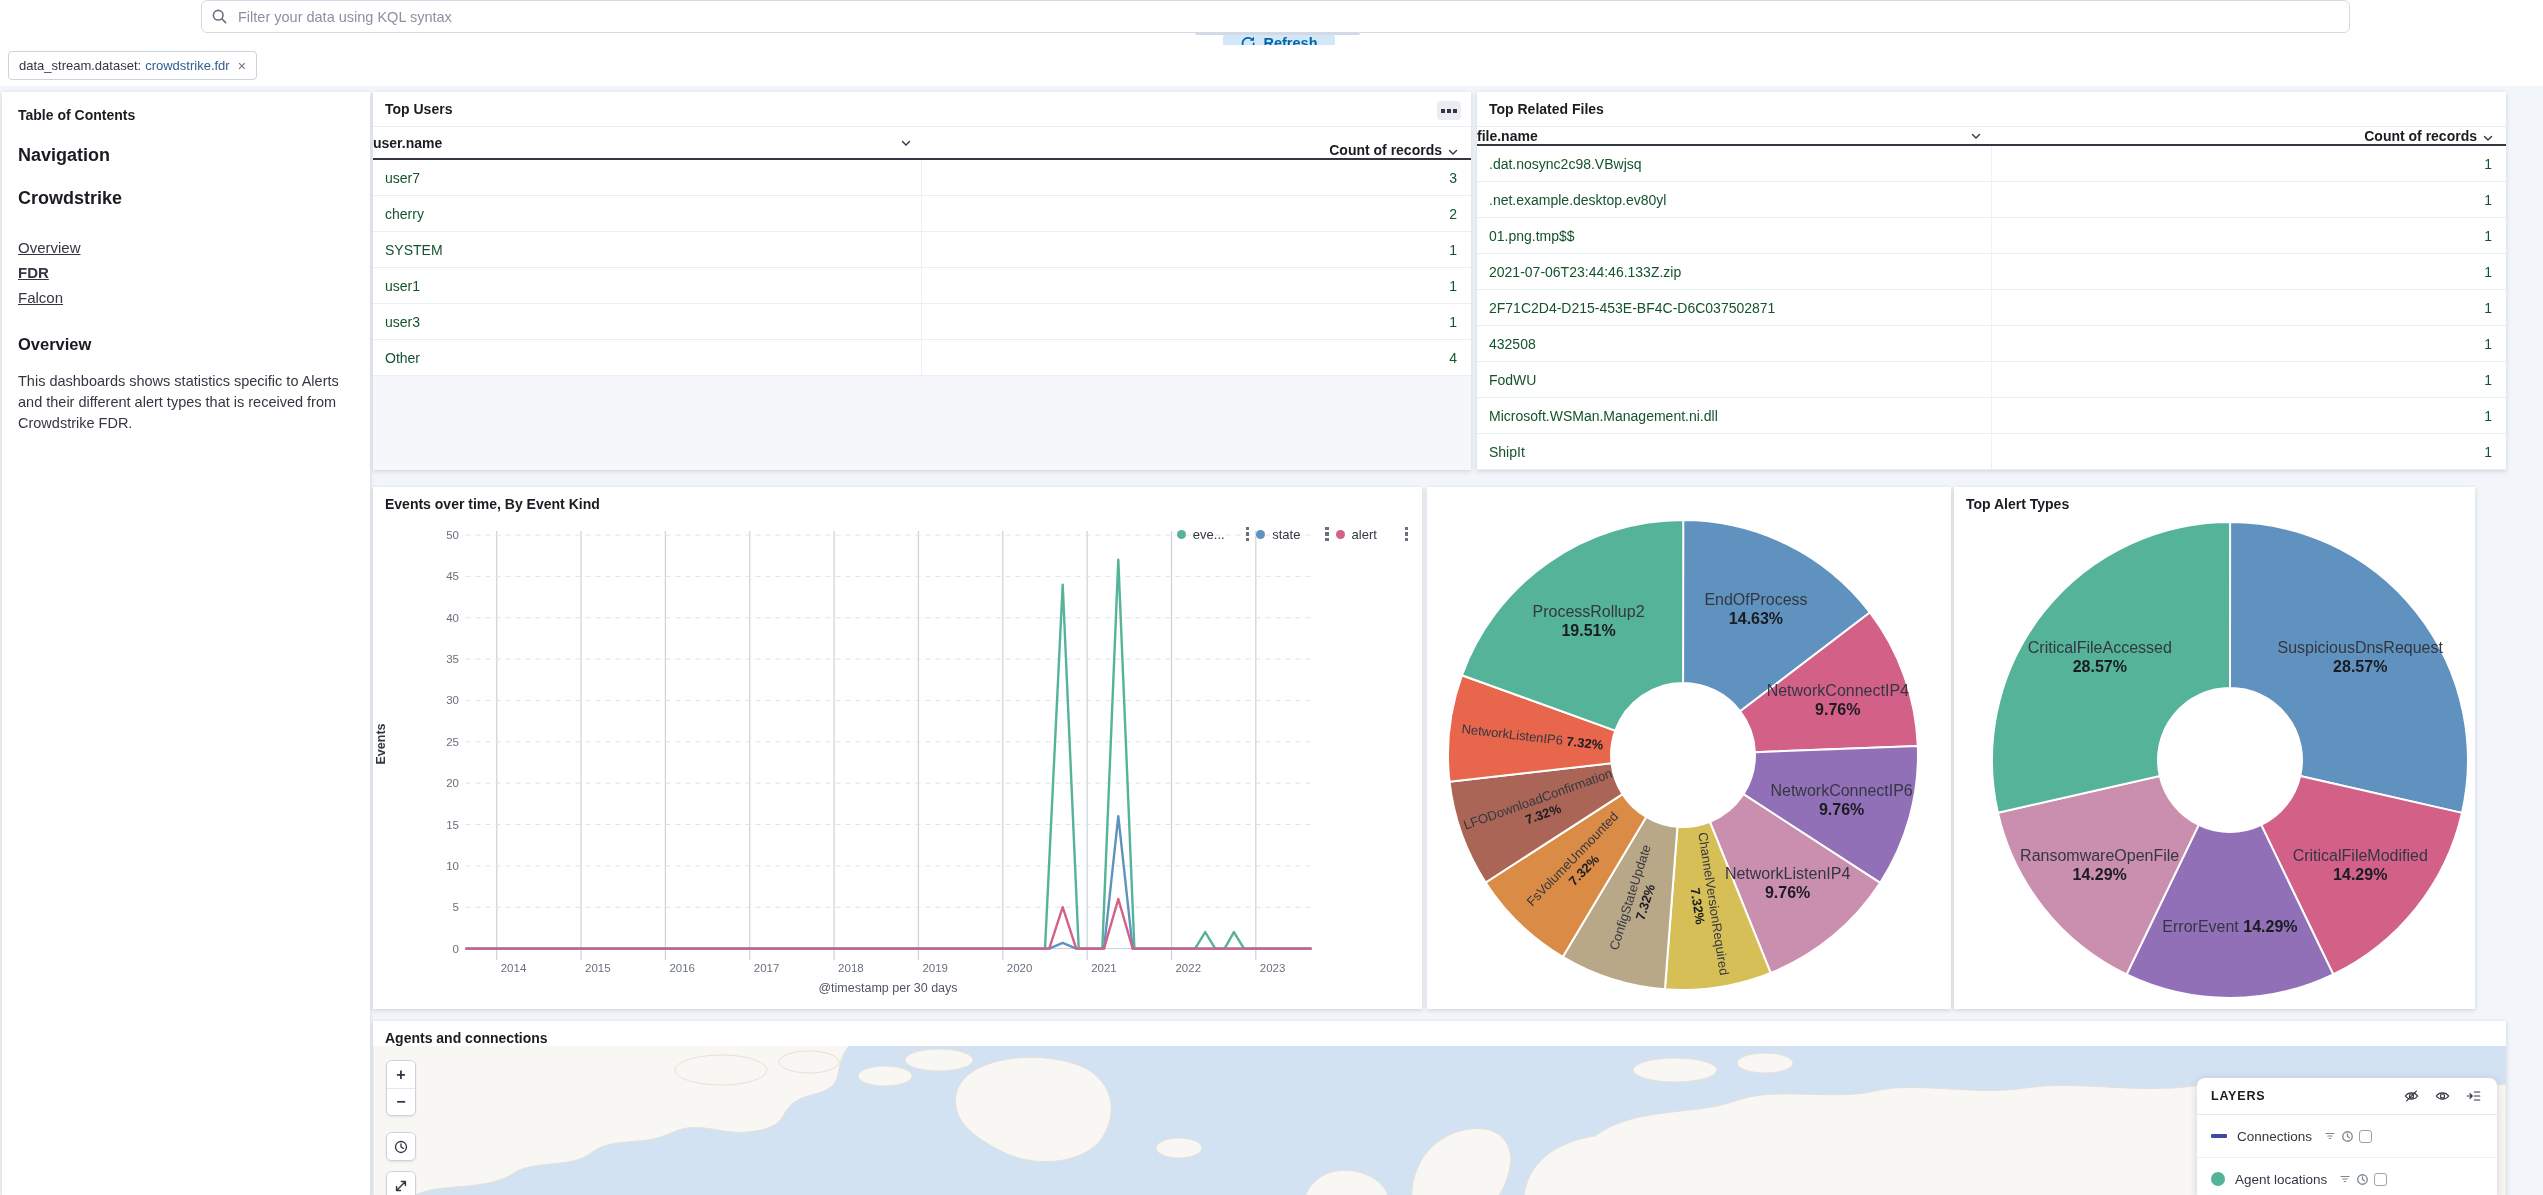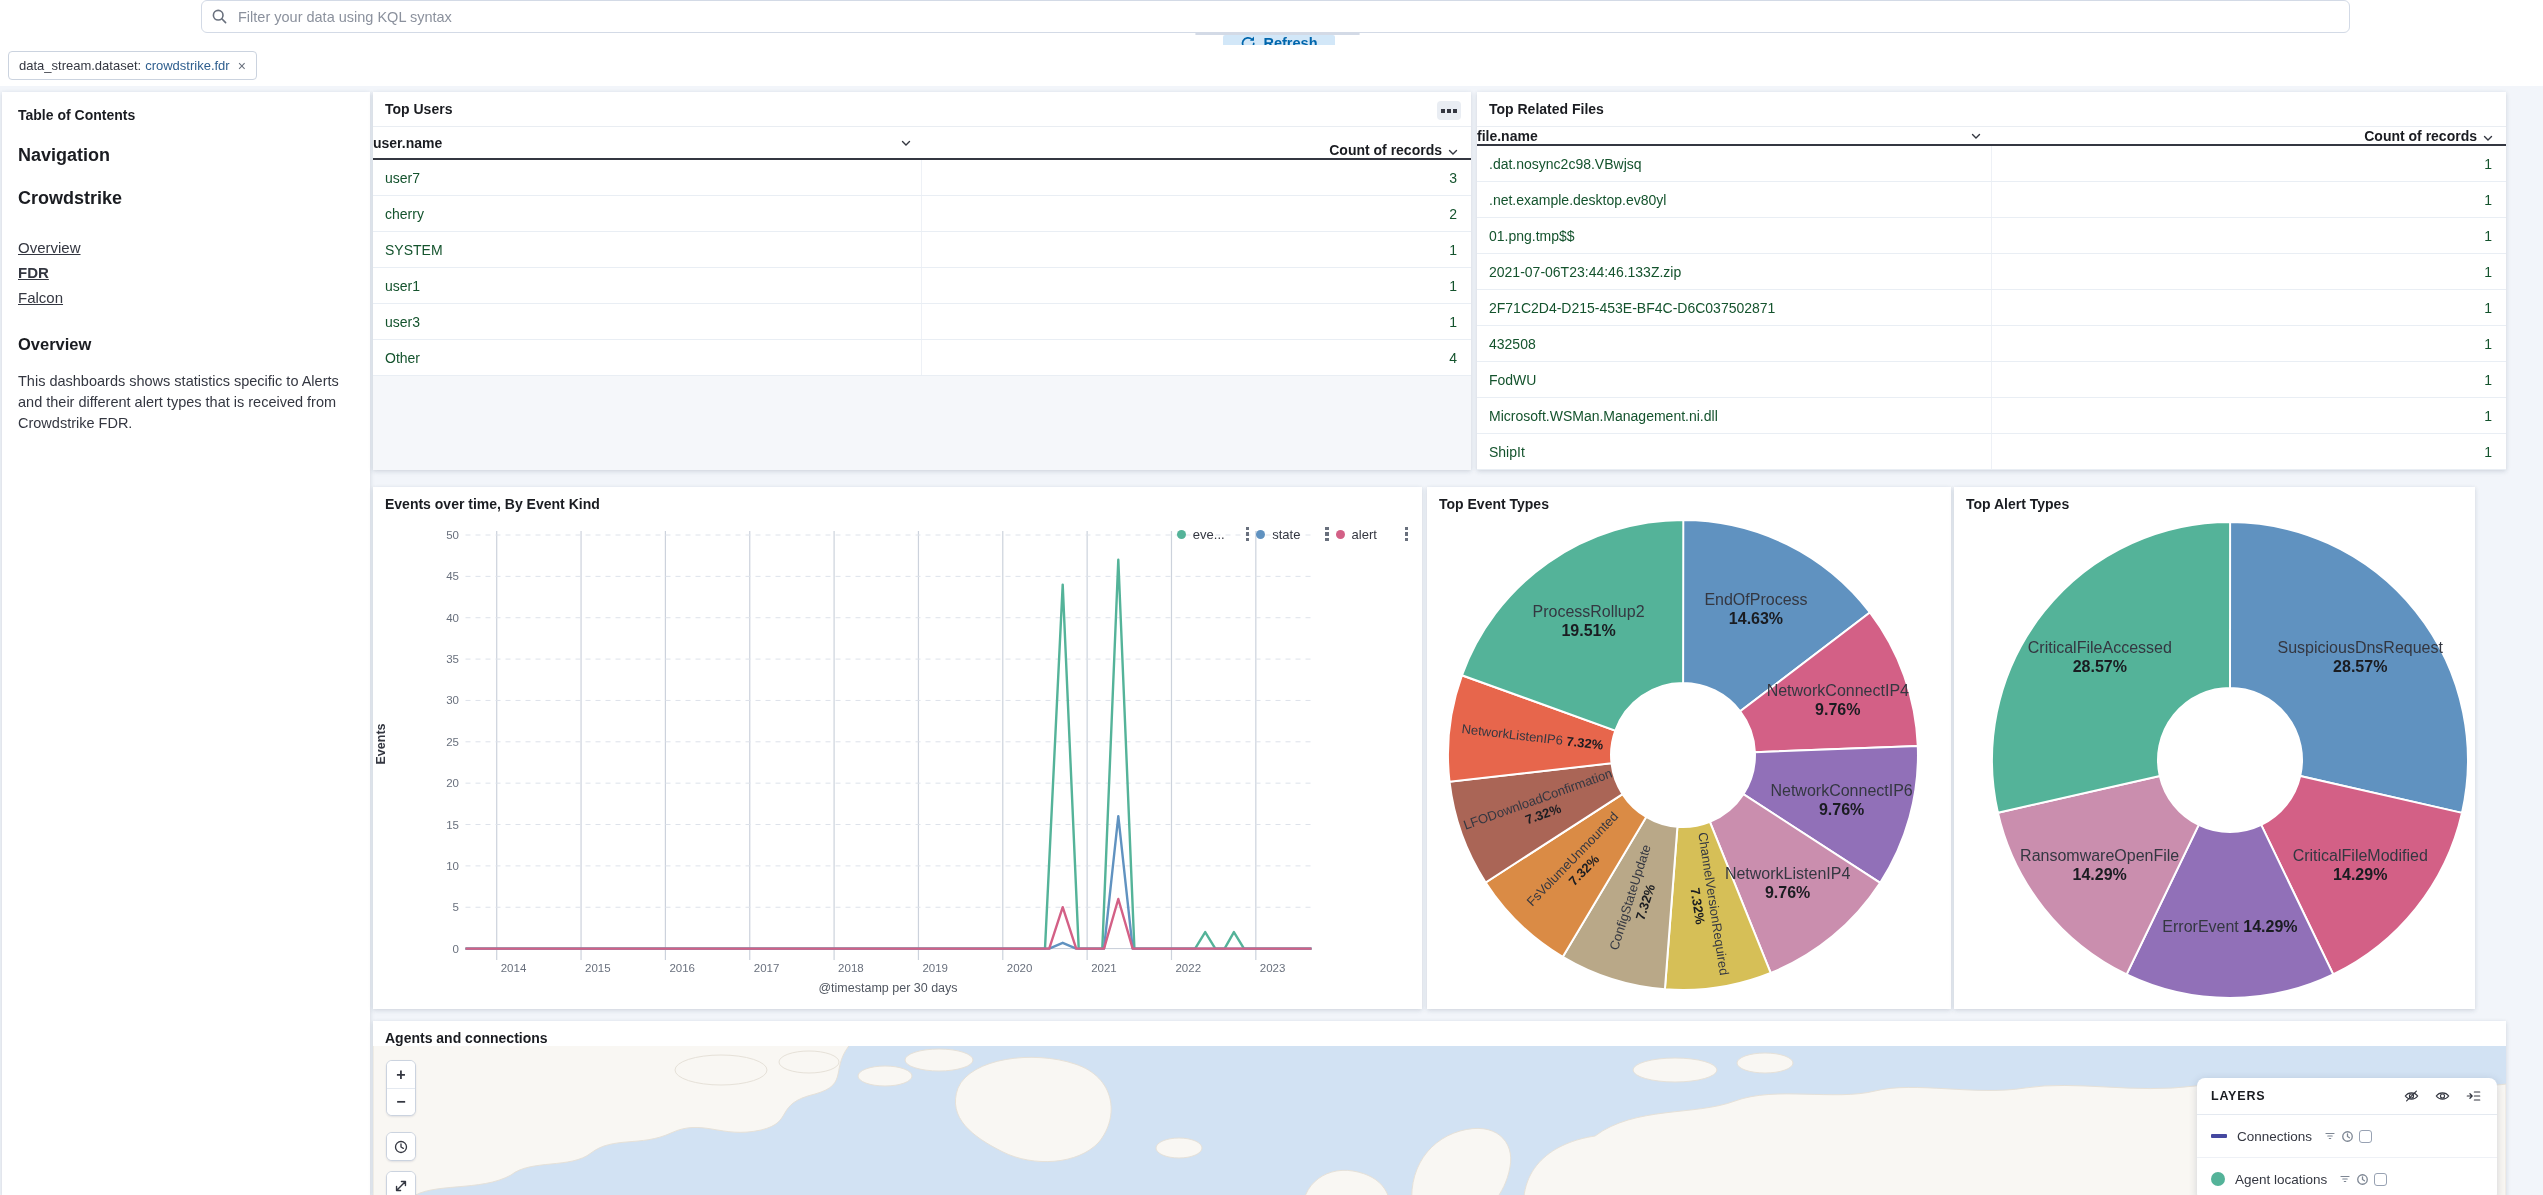--- a/index.html
+++ b/index.html
@@ -341,21 +341,20 @@
           <span class="dots-v">
             <i></i>
             <i></i>
             <i></i>
           </span>
         </div>
       </div>
   </div>
 
   <div class="panel" id="p-donut1">
-    <div class="panel-title">Top Event Types</div>
     <svg id="donut1-svg" width="524" height="522" style="position:absolute;left:0;top:0;">
         <path d="M256.0 33.0 A235 235 0 0 1 442.9 125.5 L313.2 224.3 A72 72 0 0 0 256.0 196.0 Z" fill="#6092C0" stroke="#fff" stroke-width="2"></path>
         <path d="M442.9 125.5 A235 235 0 0 1 490.8 259.0 L327.9 265.2 A72 72 0 0 0 313.2 224.3 Z" fill="#D36086" stroke="#fff" stroke-width="2"></path>
         <path d="M490.8 259.0 A235 235 0 0 1 453.2 395.8 L316.4 307.2 A72 72 0 0 0 327.9 265.2 Z" fill="#9170B8" stroke="#fff" stroke-width="2"></path>
         <path d="M453.2 395.8 A235 235 0 0 1 343.7 486.0 L282.9 334.8 A72 72 0 0 0 316.4 307.2 Z" fill="#CA8EAE" stroke="#fff" stroke-width="2"></path>
         <path d="M343.7 486.0 A235 235 0 0 1 237.9 502.3 L250.4 339.8 A72 72 0 0 0 282.9 334.8 Z" fill="#D6BF57" stroke="#fff" stroke-width="2"></path>
         <path d="M237.9 502.3 A235 235 0 0 1 135.7 469.9 L219.2 329.9 A72 72 0 0 0 250.4 339.8 Z" fill="#B9A888" stroke="#fff" stroke-width="2"></path>
         <path d="M135.7 469.9 A235 235 0 0 1 58.6 395.5 L195.5 307.1 A72 72 0 0 0 219.2 329.9 Z" fill="#DA8B45" stroke="#fff" stroke-width="2"></path>
         <path d="M58.6 395.5 A235 235 0 0 1 22.5 294.7 L184.5 276.2 A72 72 0 0 0 195.5 307.1 Z" fill="#AA6556" stroke="#fff" stroke-width="2"></path>
         <path d="M22.5 294.7 A235 235 0 0 1 34.9 188.3 L188.3 243.6 A72 72 0 0 0 184.5 276.2 Z" fill="#E7664C" stroke="#fff" stroke-width="2"></path>

